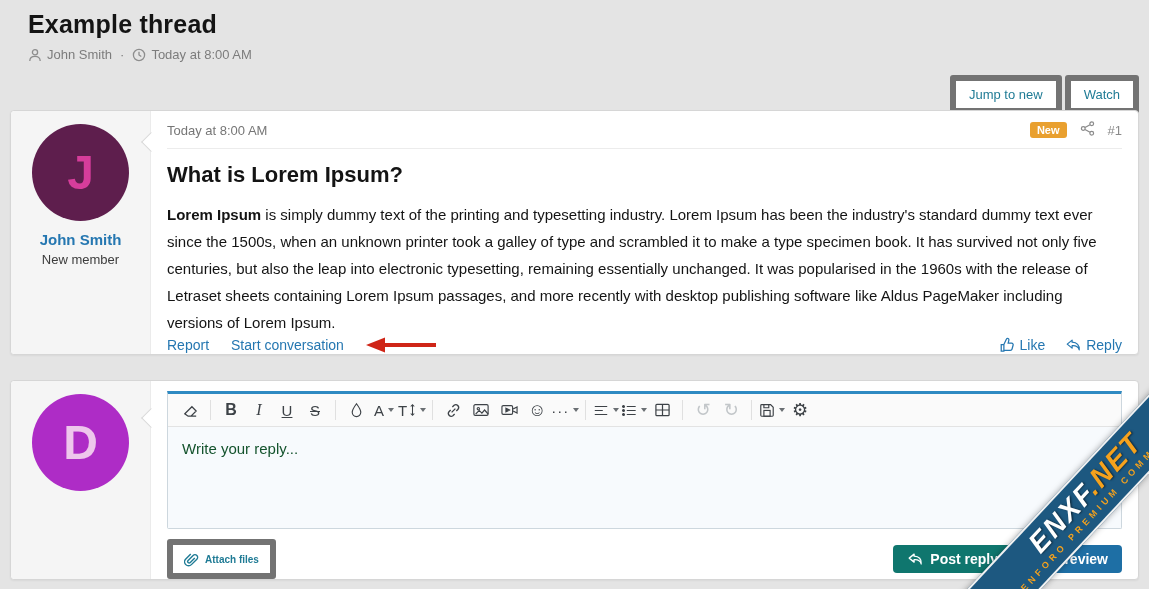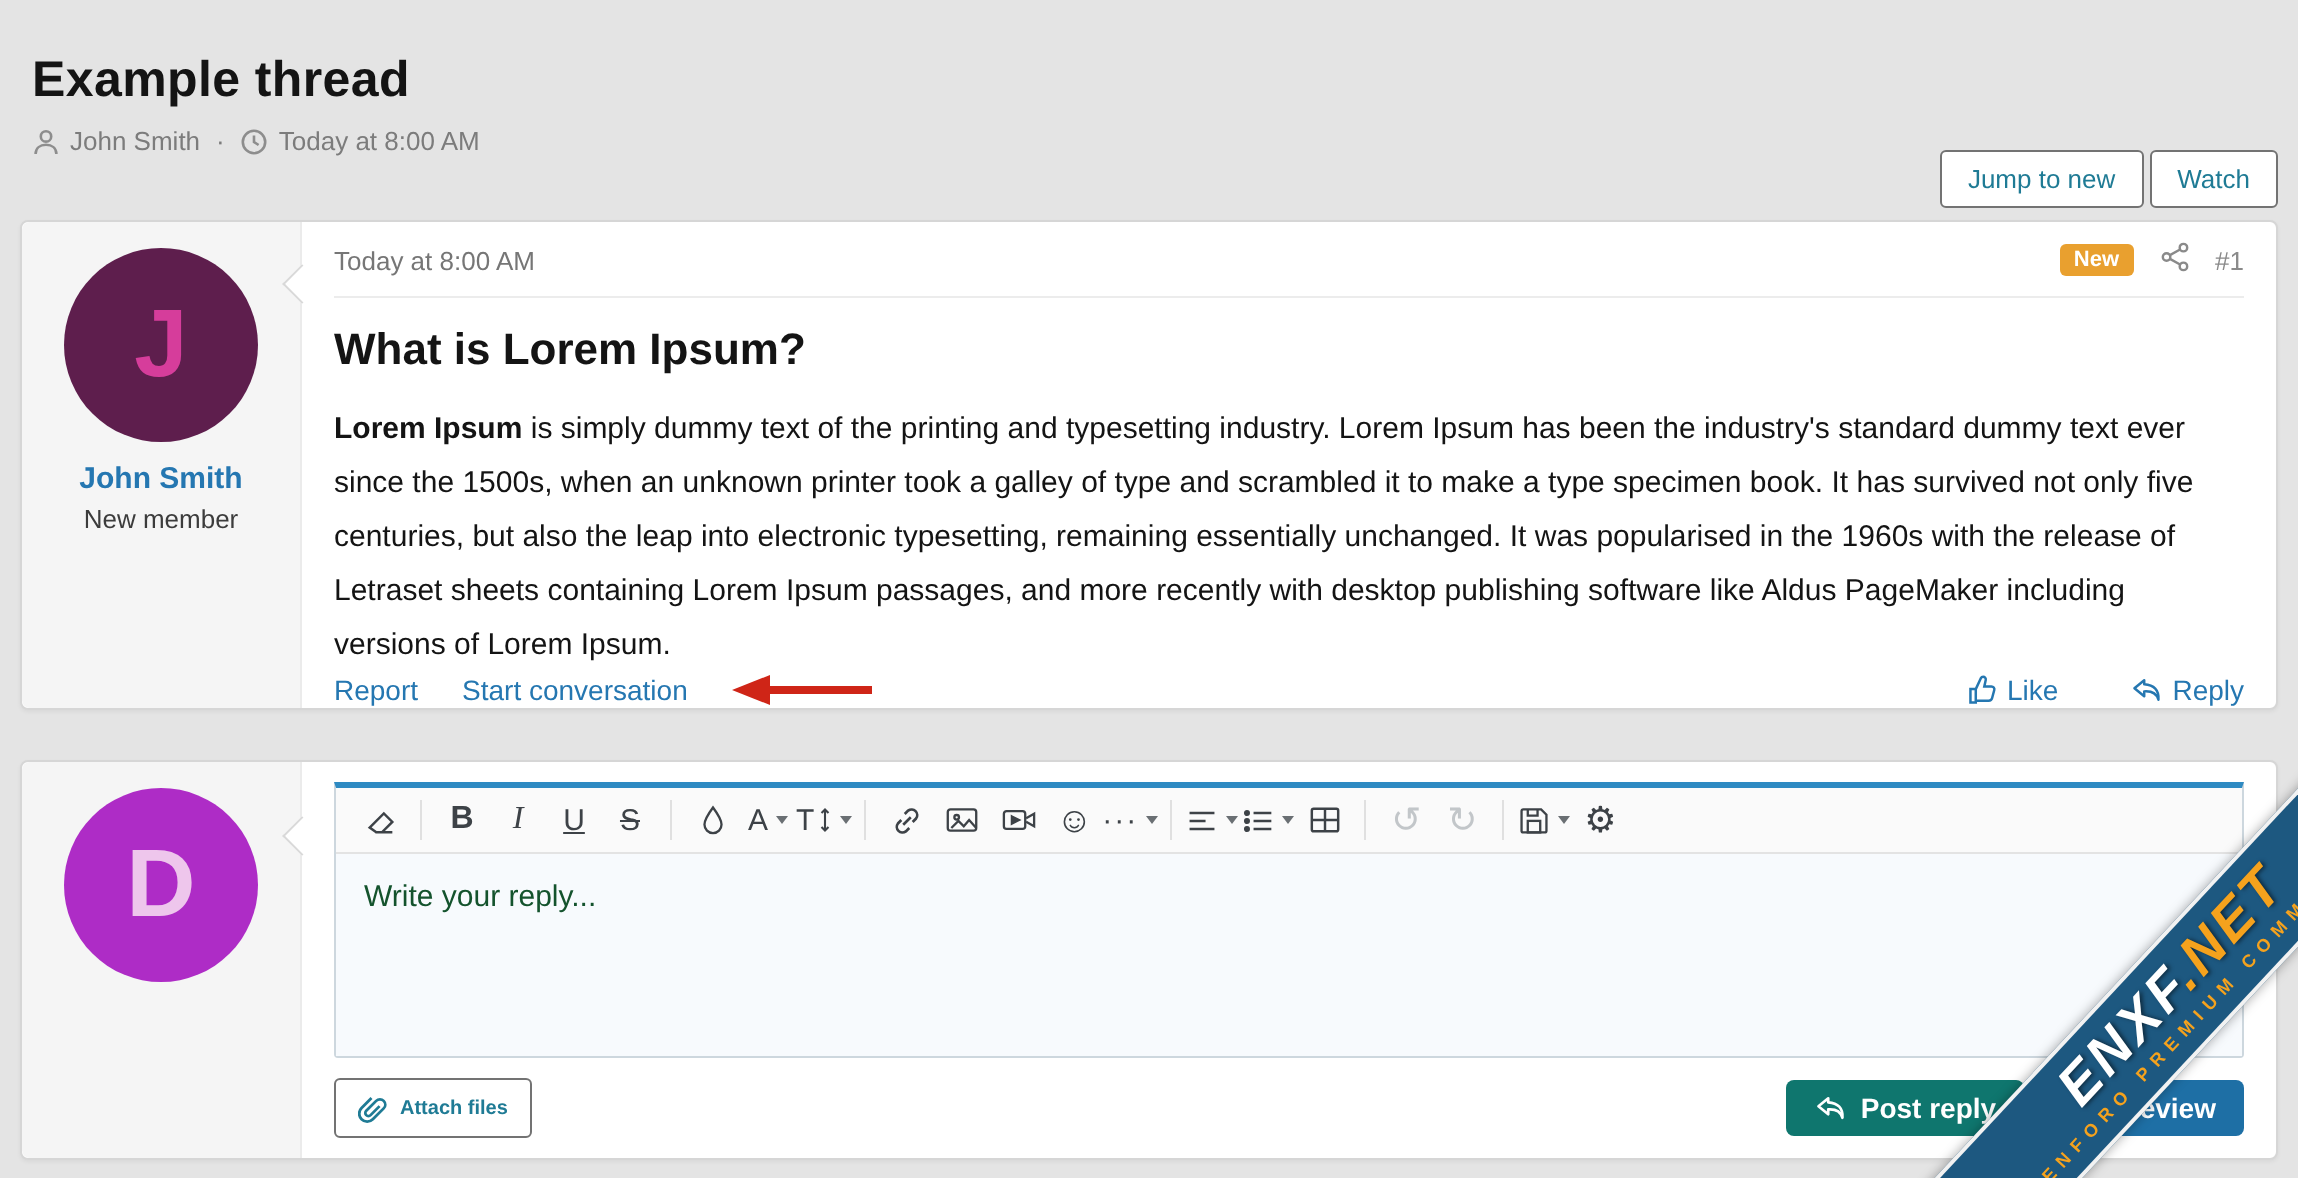--- a/index.html
+++ b/index.html
@@ -1,27 +1,27 @@
 <!DOCTYPE html>
 <html><head>
 <meta charset="utf-8">
 <style>
   * { margin:0; padding:0; box-sizing:border-box; }
   html,body { width:1149px; height:589px; overflow:hidden; }
   body { background:#e4e4e4; font-family:"Liberation Sans", sans-serif; position:relative; }
 
   
-  .page-head { position:absolute; top:10px; left:16px;margin-top:16px; }
+  .page-head { position:absolute; top:10px; left:28px; }
   .page-title { font-size:25px; font-weight:bold; color:#141414; letter-spacing:.2px; }
   .page-meta { margin-top:8px; display:flex; align-items:center; gap:5px; font-size:13px; color:#7c7c7c; }
   .page-meta svg { stroke:#8d8d8d; }
   .meta-dot { margin:0 3px; }
 
   .thread-actions { position:absolute; top:75px; right:10px; display:flex; gap:3px; }
-  .btn-light { background:#fff; border:1px solid #737373; border-radius:3px; padding:6px 13px;
+  .btn-light { background:#fff; border:6px solid #737373; border-radius:3px; padding:6px 13px;
                font-size:13px; color:#1f7b95; cursor:pointer; display:flex; align-items:center; gap:6px; }
 
   
   .card { position:absolute; left:10px; width:1129px; background:#fff; border:1px solid #d6d6d6;
           border-radius:4px; display:flex; box-shadow:0 1px 2px rgba(0,0,0,.05); }
   .card-post { top:110px; height:245px; }
   .card-reply { top:380px; height:200px; }
 
   .aside { width:140px; background:#f5f5f5; border-right:1px solid #ebebeb; border-radius:4px 0 0 4px;
            display:flex; flex-direction:column; align-items:center; padding-top:13px; flex-shrink:0; }
@@ -44,21 +44,21 @@
   .badge-new { background:#e9a02f; color:#fff; font-size:11px; font-weight:bold; padding:2px 7px; border-radius:3px; }
   .share-icon svg { stroke:#8a8a8a; }
   .post-number { color:#8a8a8a; }
 
   .msg-title { font-size:22px; font-weight:bold; color:#141414; margin-top:13px; }
   .msg-body { margin-top:13px; font-size:15px; line-height:27px; color:#141414; }
   .msg-footer { margin-top:auto; display:flex; align-items:center; font-size:14px; }
   .link { color:#2577b1; cursor:pointer; text-decoration:none; }
   .msg-footer .link { margin-right:22px; }
   .arrow-annotation { margin-left:-4px; }
-  .msg-footer-right { margin-left:auto; display:flex; gap:36px; align-items:center; }
+  .msg-footer-right { margin-left:auto; display:flex; gap:20px; align-items:center; }
   .icon-link { display:flex; align-items:center; gap:5px; color:#2577b1; cursor:pointer; }
   .icon-link svg { stroke:#2577b1; }
 
   
   .editor { border:1px solid #cdd7de; border-top:3px solid #2e8ac2; border-radius:0 0 2px 2px; }
   .toolbar { background:#fafafa; border-bottom:1px solid #e3e3e3; height:33px; display:flex;
              align-items:center; padding:0 8px; }
   .tbtn { min-width:28px; height:25px; display:flex; align-items:center; justify-content:center;
           color:#3d4247; font-size:15px; cursor:pointer; border-radius:2px; gap:2px; }
   .tbtn svg { stroke:#3d4247; }

